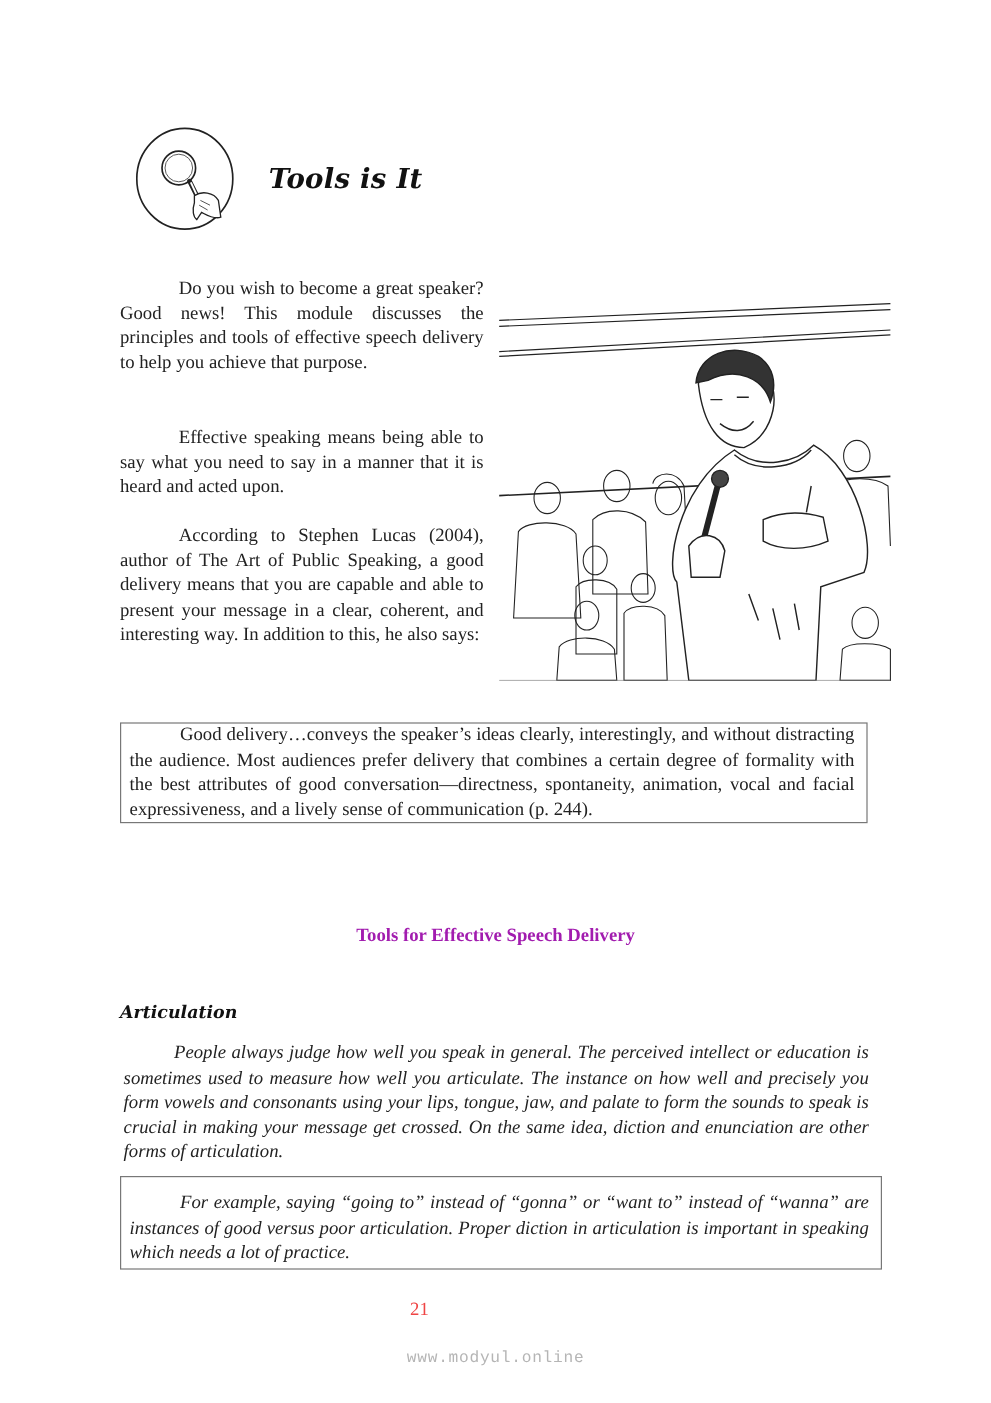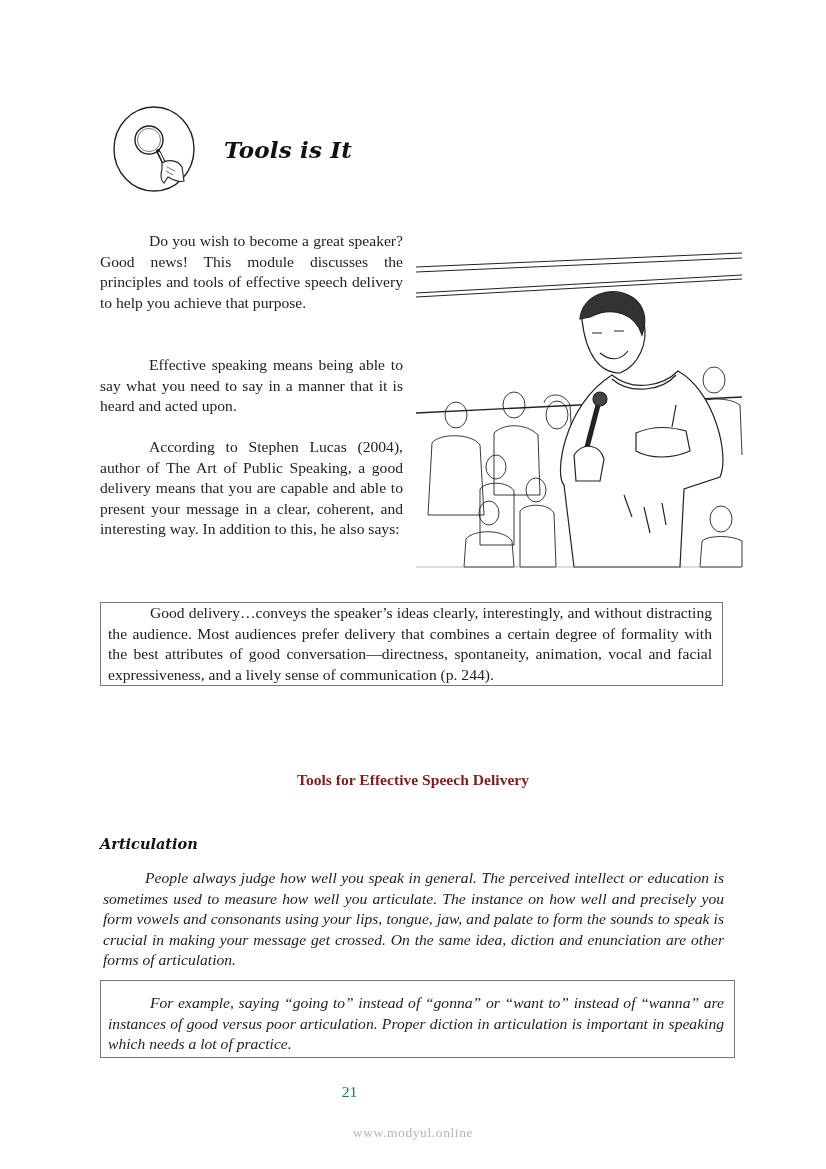--- a/index.html
+++ b/index.html
@@ -39,21 +39,21 @@
     border: 1px solid #777; padding: 0px 10px 0 7px;
     font-family: Liberation Serif, serif;
     font-size: 15.6px; line-height: 20.6px; text-align: justify; color: #222;
   }
   #quote-box p { margin: 0; text-indent: 42px; }
 
   
   #tools-heading {
     left: 0; width: 826px; top: 771px; text-align: center;
     font-family: "Liberation Serif", serif;
-    font-weight: bold; font-size: 15.6px; color: #7f1d1d;
+    font-weight: bold; font-size: 15.6px; color: #a21caf;
   }
 
   #articulation-heading {
     left: 100px; top: 835px;
     font-family: "DejaVu Serif", serif;
     font-weight: bold; font-style: italic; font-size: 14.5px; color: #111;
   }
 
   #articulation-para {
     left: 100px; top: 865px; width: 627px;
@@ -65,25 +65,25 @@
   #example-box {
     left: 100px; top: 980px; width: 616px;
     border: 1px solid #777; padding: 12px 10px 2px 7px;
     font-family: "Liberation Serif", serif; font-style: italic;
     font-size: 15.6px; line-height: 20.6px; text-align: justify; color: #222;
   }
   #example-box p { margin: 0; text-indent: 42px; }
 
   #page-number {
     left: 0; width: 699px; top: 1083px; text-align: center;
-    font-family: "Liberation Serif", serif; font-size: 15.6px; color: #15803d;
+    font-family: "Liberation Serif", serif; font-size: 15.6px; color: #ef4444;
   }
   #watermark {
     left: 0; width: 826px; top: 1125px; text-align: center;
-    font-family: Liberation Serif, serif; font-size: 13.5px; color: #b5b5b5;
+    font-family: Liberation Mono, monospace; font-size: 13.5px; color: #b5b5b5;
     letter-spacing: 0.6px;
   }
 </style>
 </head>
 <body>
 
 <div id="icon-circle" class="abs">
   <svg width="84" height="88" viewBox="0 0 84 88">
     <ellipse cx="42" cy="44" rx="40" ry="42" fill="none" stroke="#222" stroke-width="1.4"></ellipse>
     <circle cx="37" cy="35" r="14" fill="none" stroke="#222" stroke-width="1.4"></circle>

